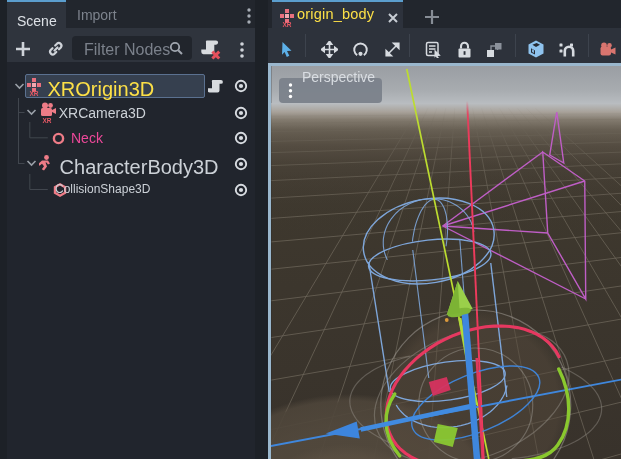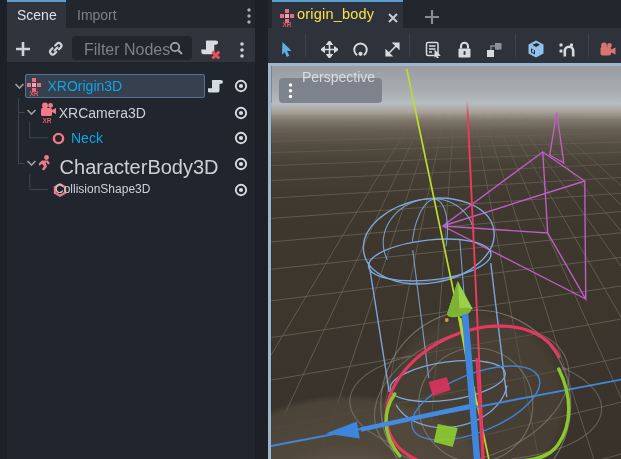--- a/index.html
+++ b/index.html
@@ -1,20 +1,20 @@
 <!DOCTYPE html>
 <html><head><meta charset="utf-8"><style>
 *{margin:0;padding:0;box-sizing:border-box}
 body{width:621px;height:459px;overflow:hidden;background:#1d2127;font-family:"Liberation Sans",sans-serif;position:relative}
 .abs{position:absolute}
 </style></head><body>
 
 <div class="abs" style="left:7px;top:0;width:248px;height:28px;background:#22262d"></div>
 <div class="abs" style="left:7px;top:0;width:58.5px;height:28px;background:#2f343d;border-top:2.5px solid #5b9ece"></div>
-<div class="abs" style="left:17px;top:7px;color:#dde1e6;font-size:14px">Scene</div>
+<div class="abs" style="left:17px;top:13px;color:#dde1e6;font-size:14px">Scene</div>
 <div class="abs" style="left:77px;top:7px;color:#7d838d;font-size:14px">Import</div>
 
 <div class="abs" style="left:247px;top:8px;width:4px;height:16px">
 <svg width="4" height="16">
       <circle cx="2" cy="2" r="1.7" fill="#a7adb5"></circle>
       <circle cx="2" cy="8" r="1.7" fill="#a7adb5"></circle>
       <circle cx="2" cy="14" r="1.7" fill="#a7adb5"></circle>
     </svg></div>
 
 <div class="abs" style="left:7px;top:28px;width:248px;height:34px;background:#2f343d"></div>
@@ -62,21 +62,21 @@
 <svg style="position:absolute;left:27px;top:77.5px" width="14.0" height="18.0" viewBox="0 0 14 18">
 <g fill="#e9707e">
       <rect x="5" y="0" width="4" height="4"></rect>
       <rect x="0" y="5" width="4" height="4"></rect>
       <rect x="10" y="5" width="4" height="4"></rect>
       <rect x="5" y="10" width="4" height="4"></rect>
       <rect x="5" y="5" width="4" height="4" fill="#f2a8b0"></rect>
     </g>
 <text x="7" y="18" font-family="Liberation Sans, sans-serif" font-size="6.5" font-weight="bold" fill="#e45864" text-anchor="middle">XR</text>
   </svg>
-<div class="abs" style="left:47.5px;top:78px;color:#0ea5e9;font-size:14px">XROrigin3D</div>
+<div class="abs" style="left:47.5px;top:78px;color:#fde047;font-size:20px">XROrigin3D</div>
 
 <svg class="abs" style="left:208px;top:79px" width="16" height="15" viewBox="0 0 16 15">
 <path d="M4.5 1 h8.5 a1.9 1.9 0 0 1 1.9 1.9 a1.9 1.9 0 0 1 -1.9 1.9 h-1.5 v6.8 a1.9 1.9 0 0 1 -1.9 1.9 h-8 a1.9 1.9 0 0 1 -1.9 -1.9 v-2.4 h4.3 v-6.3 a1.5 1.5 0 0 1 0.5 -1.9 z" fill="#d8dbdf"></path>
   </svg>
 
 <svg class="abs" style="left:26px;top:107.5px" width="11" height="8" viewBox="0 0 11 8">
     <path d="M1.5 2 L5.5 6 L9.5 2" stroke="#9aa0a8" stroke-width="1.6" fill="none"></path>
   </svg>
 <svg class="abs" style="left:40px;top:101.5px" width="16" height="21" viewBox="0 0 16 21">
 <g fill="#ee7c87">
@@ -84,21 +84,21 @@
       <circle cx="10.5" cy="3.5" r="2.4"></circle>
       <rect x="1" y="6" width="11" height="8" rx="1.5"></rect>
       <path d="M12 8 l4-2 v6 l-4-2z"></path>
     </g>
 <text x="7" y="20.5" font-family="Liberation Sans, sans-serif" font-size="6.5" font-weight="bold" fill="#e45864" text-anchor="middle">XR</text>
   </svg>
 <div class="abs" style="left:58.7px;top:104.5px;color:#ccd1d7;font-size:14px">XRCamera3D</div>
 <svg class="abs" style="left:52px;top:131.5px" width="13" height="13" viewBox="0 0 13 13">
     <circle cx="6.5" cy="6.5" r="4.6" stroke="#ee7c87" stroke-width="2.4" fill="none"></circle>
   </svg>
-<div class="abs" style="left:71px;top:130px;color:#0ea5e9;font-size:14px">Neck</div>
+<div class="abs" style="left:71px;top:130px;color:#ec4899;font-size:14px">Neck</div>
 <svg class="abs" style="left:26px;top:159px" width="11" height="8" viewBox="0 0 11 8">
     <path d="M1.5 2 L5.5 6 L9.5 2" stroke="#9aa0a8" stroke-width="1.6" fill="none"></path>
   </svg>
 <svg class="abs" style="left:39px;top:155px" width="13" height="17" viewBox="0 0 13 17">
 <g fill="#ee7c87">
       <circle cx="7.5" cy="2.5" r="2.4"></circle>
       <path d="M3 5.5 h6 l2 3 -2 1 -1.5-2 h-1 l1.5 4 -3 4 -2.2-1.3 2.2-3 -2-2.5 -2.5 2 -1.5-1.7z"></path>
     </g>
   </svg>
 <div class="abs" style="left:59.6px;top:156px;color:#ccd1d7;font-size:20px">CharacterBody3D</div>

